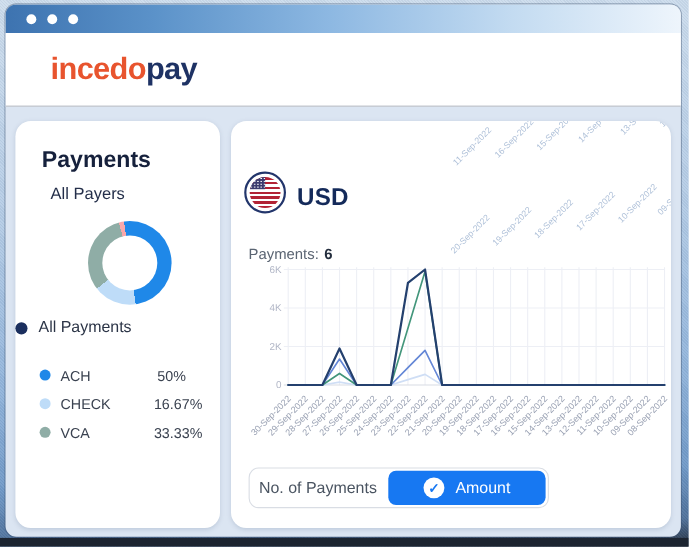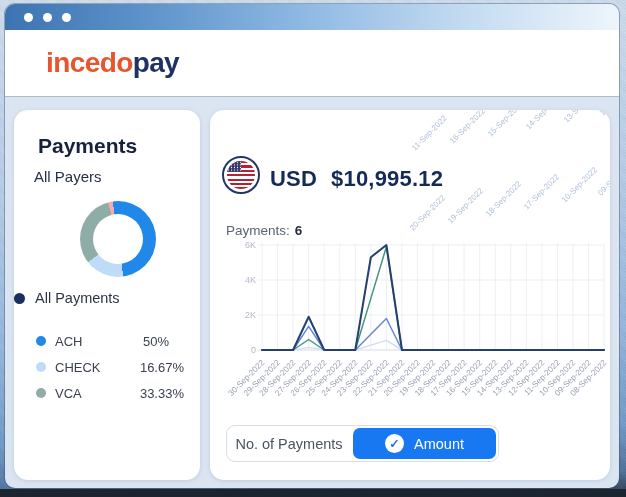--- a/index.html
+++ b/index.html
@@ -20,21 +20,21 @@
   .logobar{height:66px;background:#ffffff;border-bottom:1px solid #b4bac4;display:flex;align-items:center;padding-left:41px;}
   .logo{font-size:28px;font-weight:bold;letter-spacing:-0.6px;}
   .content{position:relative;height:391px;}
 
   .card{position:absolute;background:#ffffff;border-radius:14px;box-shadow:0 1px 4px rgba(110,130,160,.25);}
   .sidebar-card{left:9px;top:13px;width:186px;height:370px;}
   .main-card{left:205px;top:13px;width:400px;height:370px;overflow:hidden;}
 
   
   .sb-title{margin:24px 0 0 24px;font-size:21px;font-weight:bold;color:#16213c;}
-  .sb-sub{margin:10px 0 0 20px;font-size:15px;color:#242f4a;}
+  .sb-sub{margin:10px 0 0 32px;font-size:15px;color:#242f4a;}
   .donut{width:76px;height:76px;border-radius:50%;margin:16px 0 0 66px;position:relative;}
   .donut::after{content:"";position:absolute;inset:13px;background:#fff;border-radius:50%;}
   .sb-total{margin-top:20px;text-align:center;font-size:25px;font-weight:bold;color:#0d1015;letter-spacing:.4px;}
   .sb-total-row{margin-top:13px;display:flex;justify-content:flex-start;align-items:center;gap:10px;font-size:14.5px;color:#2c3547;}
   .sb-total-dot{width:11px;height:11px;border-radius:50%;flex:none;}
   .legend{margin:22px 16px 0 22px;}
   .lrow{display:flex;align-items:center;height:26px;font-size:13px;color:#3a4250;}
   .ldot{width:10px;height:10px;border-radius:50%;margin-right:9px;flex:none;}
   .llabel{width:88px;}
   .lvalue{}
@@ -105,21 +105,20 @@
     </div>
 
     <div class="card main-card">
       <div class="flag-badge">
         <div class="flag-core">
           <div class="flag-canton"></div>
         </div>
       </div>
       <div class="amount-row">
         <span>USD</span>
-        <span>$10,995.12</span>
       </div>
       <div class="payments-row">
         <span>Payments:</span><span class="cnt">6</span>
       </div>
       <div class="chart-wrap">
         <svg id="chart-svg" width="394" height="197">
             <g>
               <line x1="48" y1="15" x2="48" y2="122" stroke="#edeff5" stroke-width="1"></line>
               <line x1="63.55" y1="15" x2="63.55" y2="122" stroke="#edeff5" stroke-width="1"></line>
               <line x1="79.1" y1="15" x2="79.1" y2="122" stroke="#edeff5" stroke-width="1"></line>

